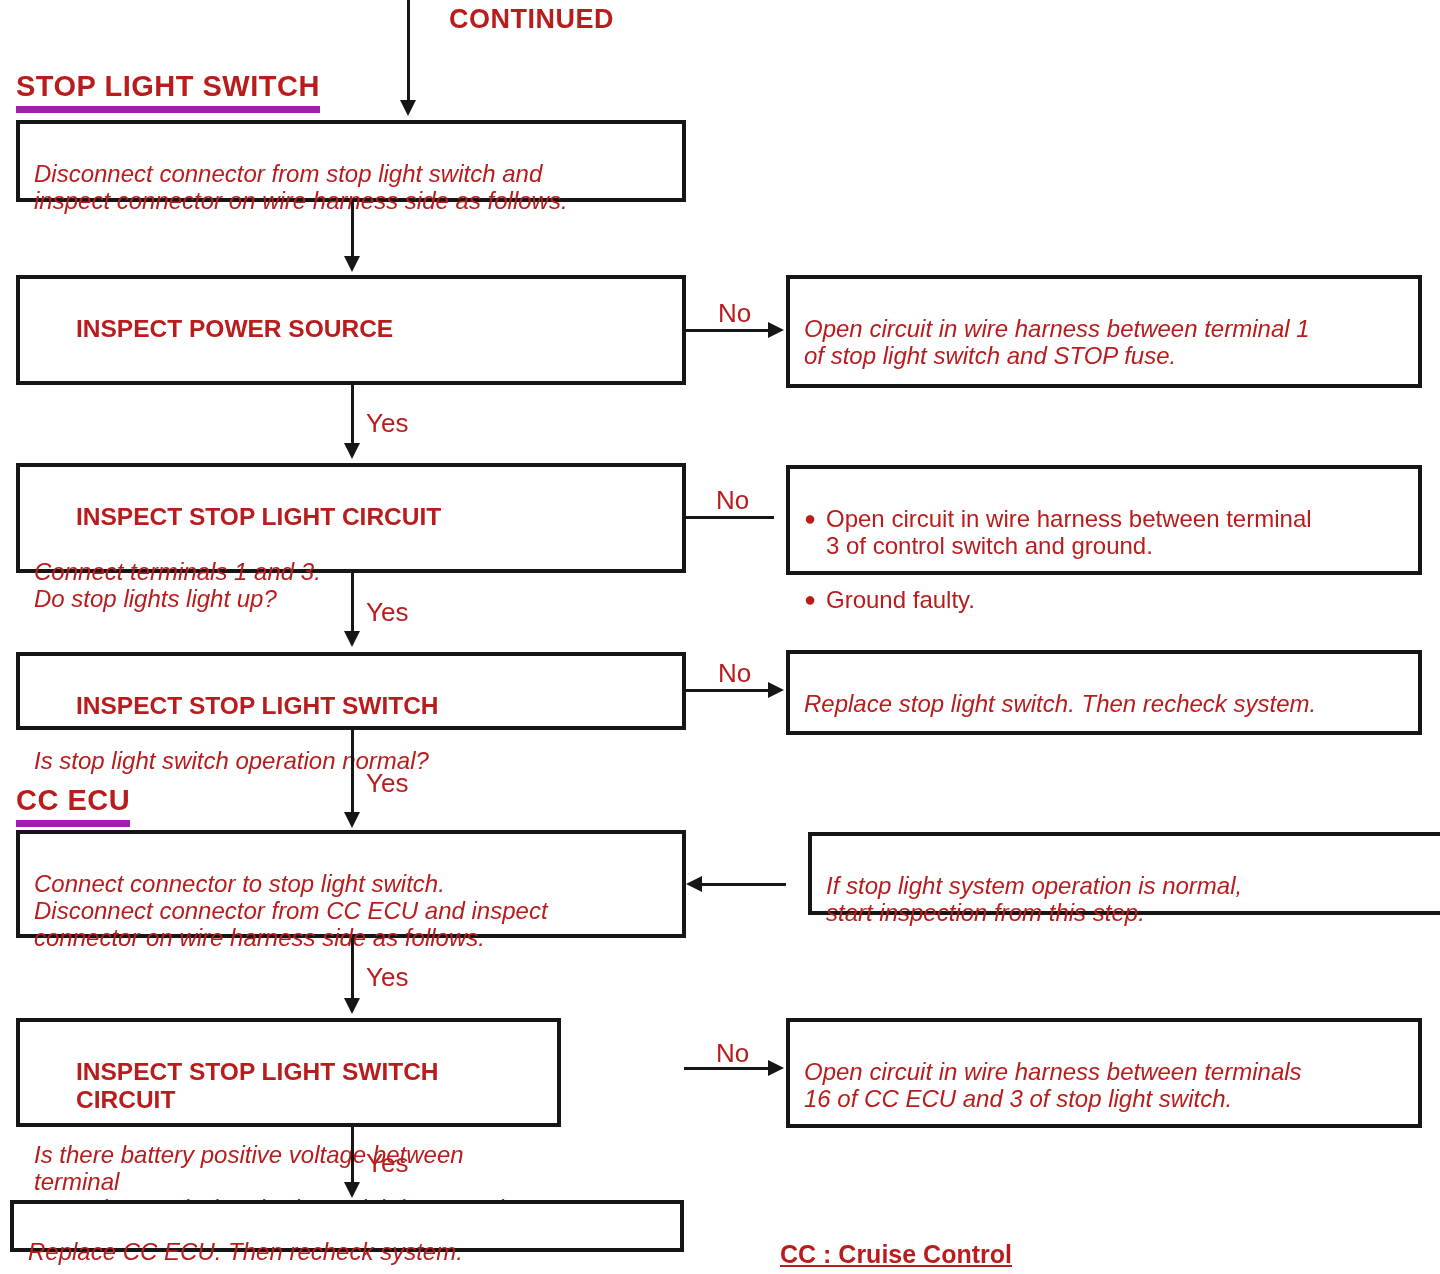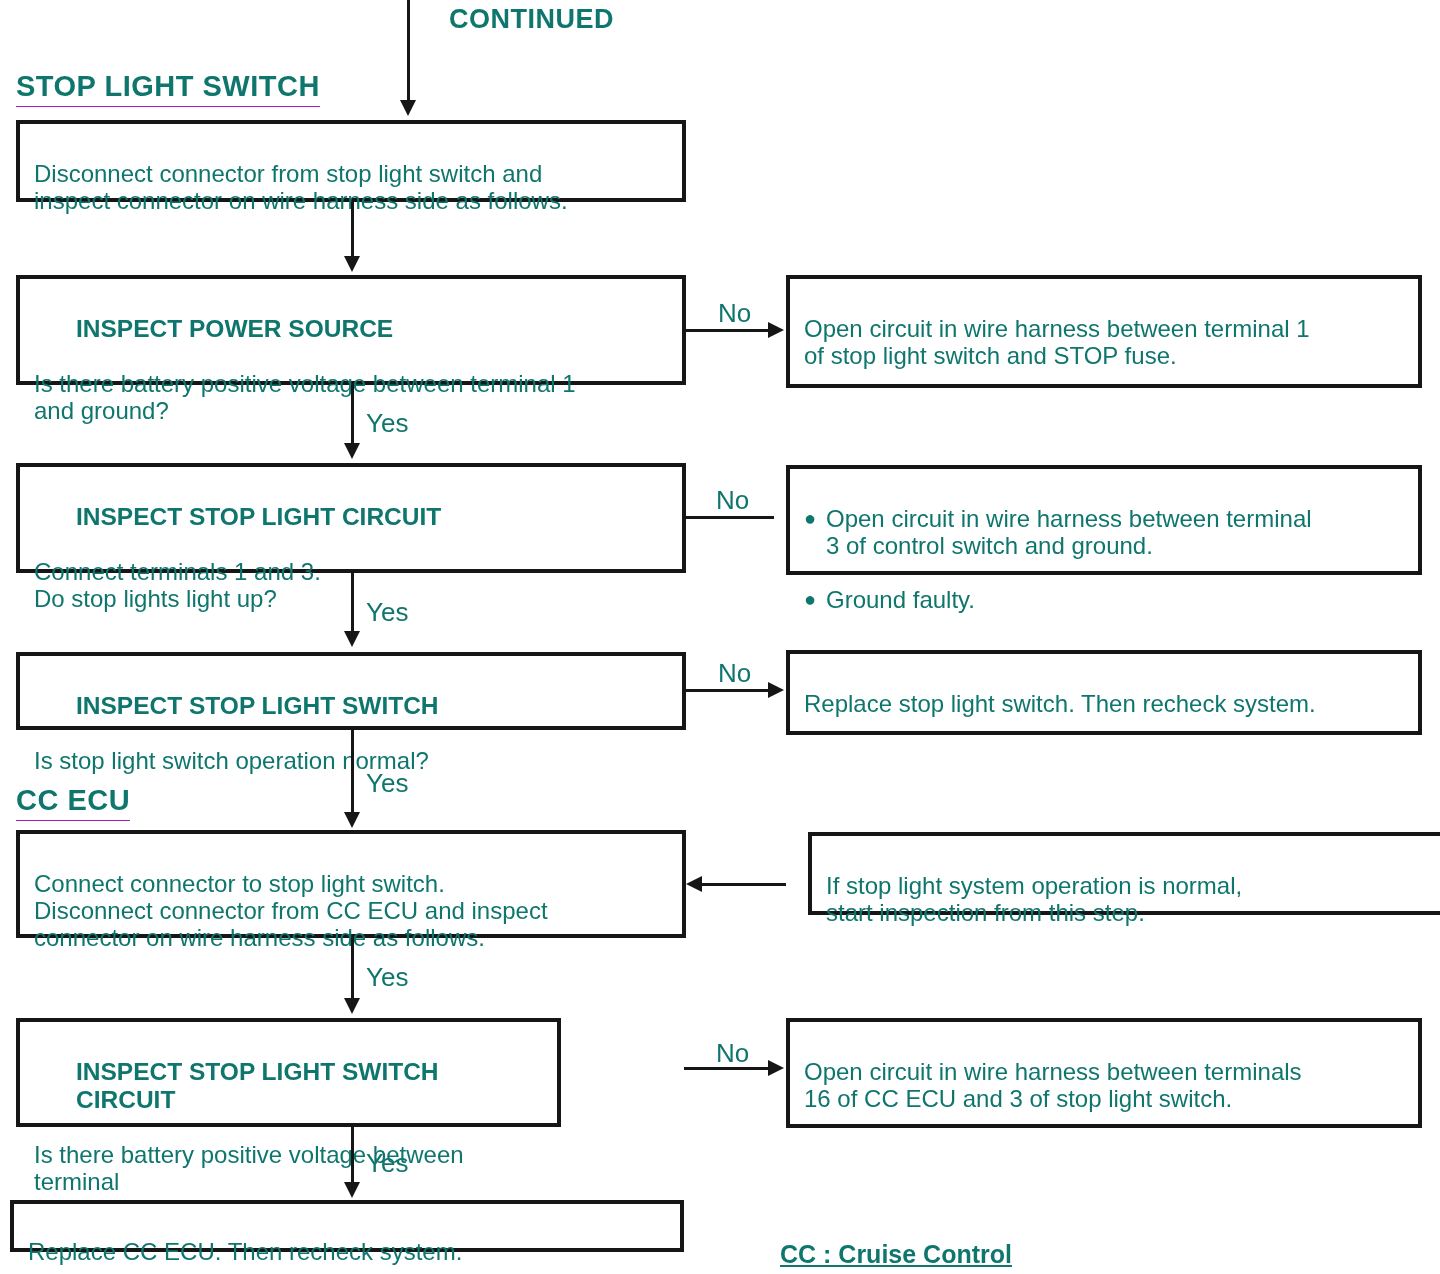--- a/index.html
+++ b/index.html
@@ -1,47 +1,47 @@
 <!DOCTYPE html>
 <html><head>
 <meta charset="utf-8">
 <style>
   html,body{margin:0;padding:0;background:#ffffff;}
   #canvas{
     position:relative;
     width:1440px;height:1274px;
     background:#ffffff;
     font-family:"Liberation Sans", sans-serif;
-    color:#0f766e;
+    color:#b91c1c;
     overflow:hidden;
   }
   .box{
     position:absolute;
     box-sizing:border-box;
     border:4px solid #161616;
     background:#ffffff;
     padding:9px 14px;
     font-size:24px;
     line-height:27px;
     white-space:pre-line;
   }
   .box .title{
     font-weight:bold;
     font-size:24.5px;
     line-height:28px;
     white-space:pre-line;
     margin-left:42px;
   }
-  .box .body{ white-space:pre-line; }
+  .box .body{ white-space:pre-line;font-style:italic; }
   .heading{
     position:absolute;
     font-size:29px;
     font-weight:600;
     letter-spacing:.5px;
-    border-bottom:1px solid #a21caf;
+    border-bottom:7px solid #a21caf;
     padding-bottom:3px;
     white-space:nowrap;
   }
   .toplabel{
     position:absolute;
     font-size:27px;
     font-weight:bold;
     letter-spacing:.5px;
     white-space:nowrap;
   }
@@ -96,22 +96,20 @@
   <div class="box" style="left:16px;top:120px;width:670px;height:82px">
     <div class="body">Disconnect connector from stop light switch and
 inspect connector on wire harness side as follows.</div>
   </div>
 
   <div class="vline" style="left:351px;top:202px;height:56px"></div>
   <div class="tri-down" style="left:344px;top:256px"></div>
 
   <div class="box" style="left:16px;top:275px;width:670px;height:110px">
     <div class="title">INSPECT POWER SOURCE</div>
-    <div class="body">Is there battery positive voltage between terminal 1
-and ground?</div>
   </div>
 
   <div class="branch-label" style="left:718px;top:298px">No</div>
   <div class="hline" style="left:684px;top:329px;width:86px"></div>
   <div class="tri-right" style="left:768px;top:322px"></div>
   <div class="box" style="left:786px;top:275px;width:636px;height:113px">
     <div class="body">Open circuit in wire harness between terminal 1
 of stop light switch and STOP fuse.</div>
   </div>
 

